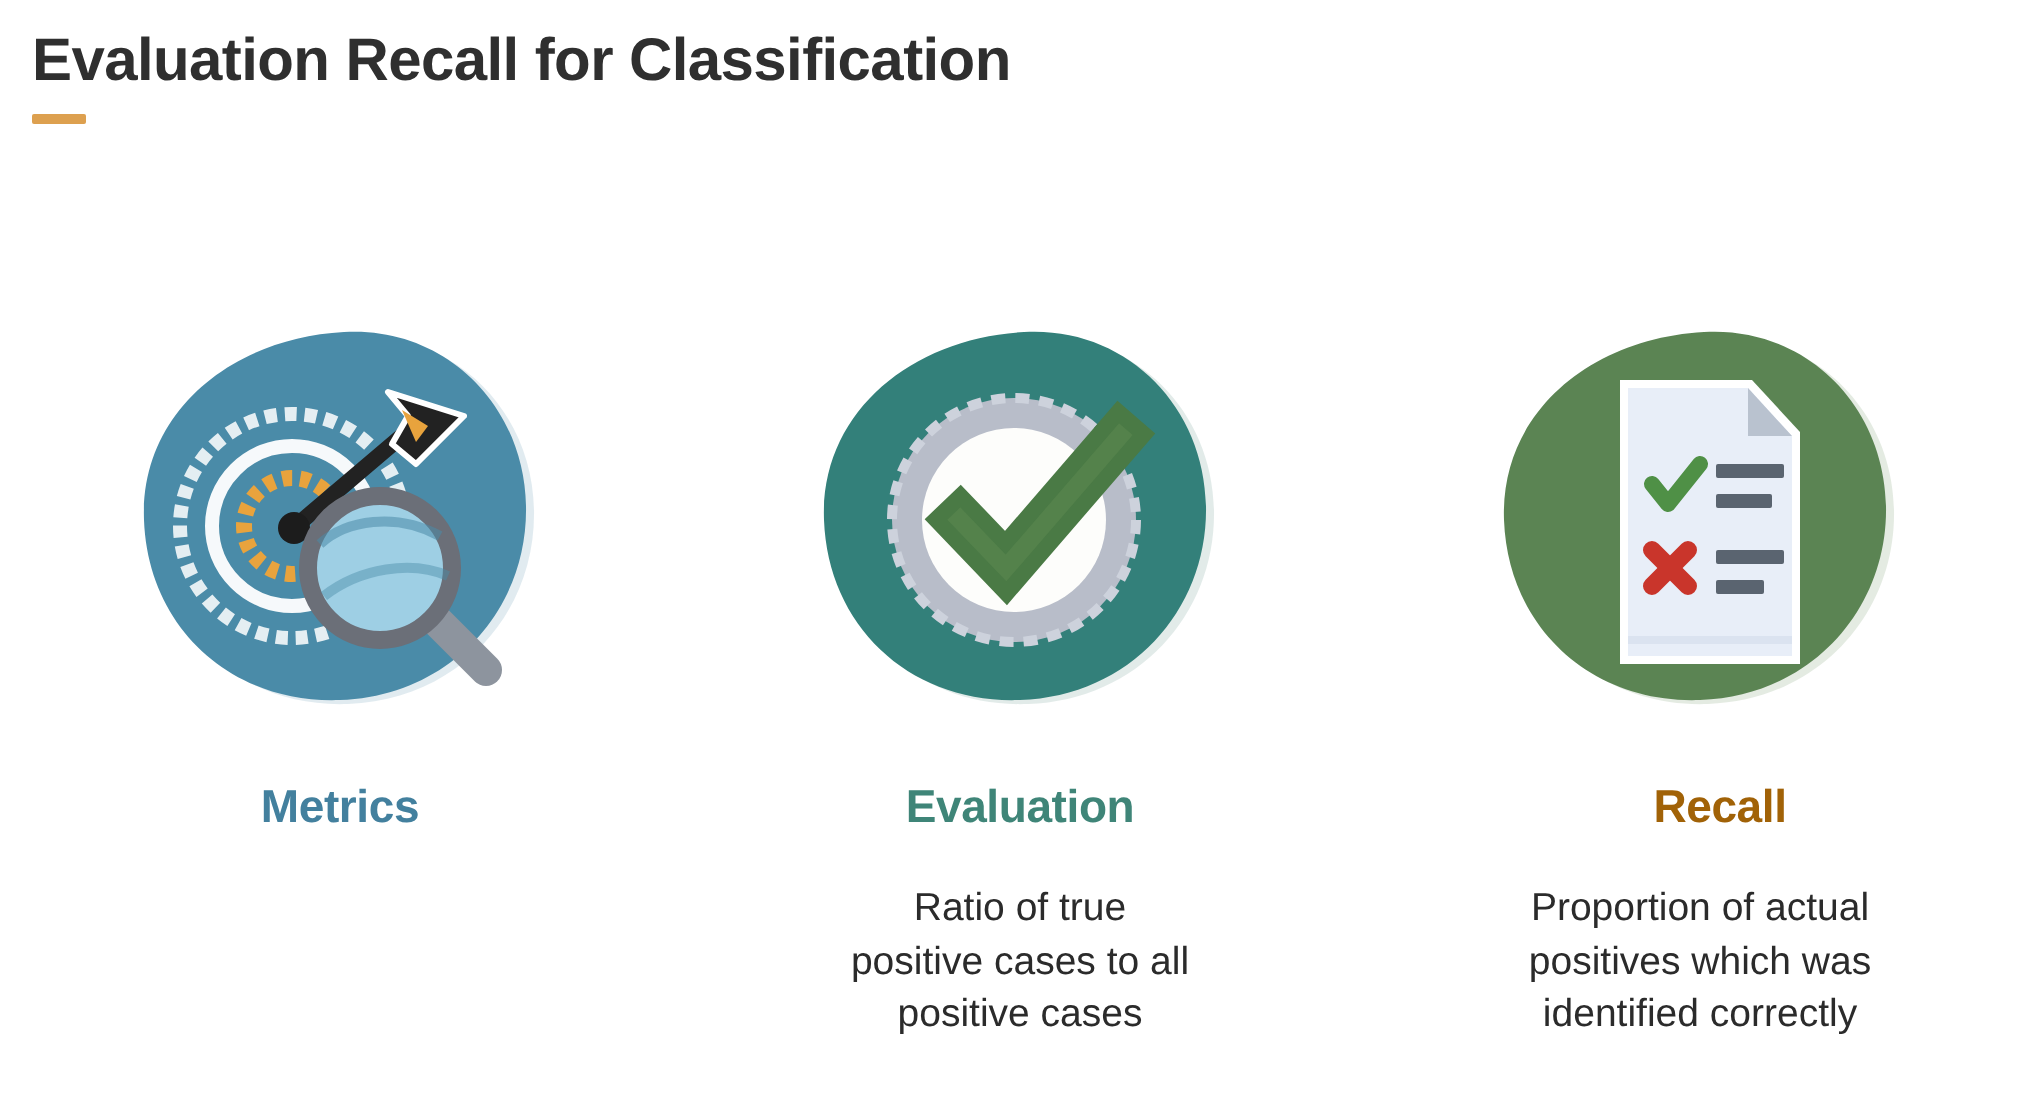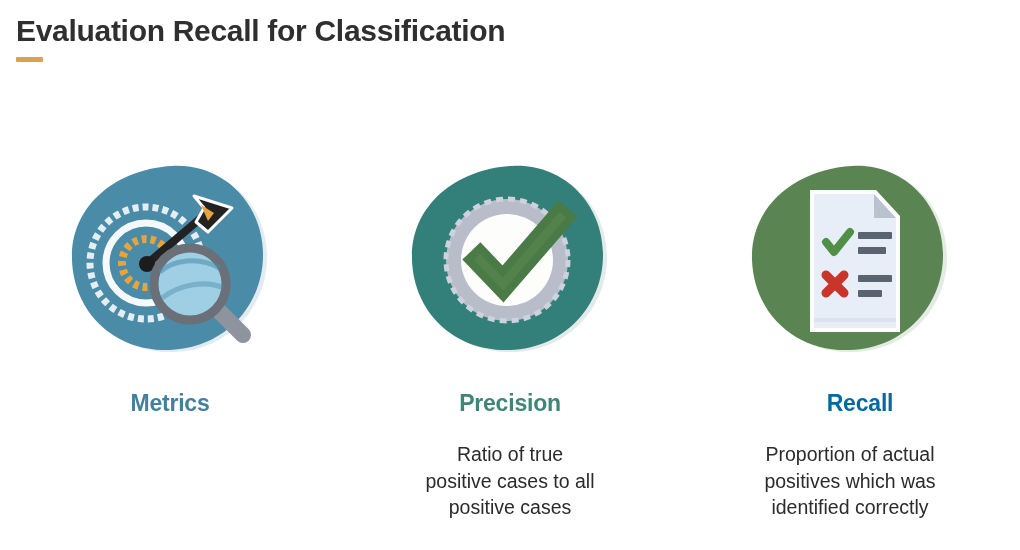--- a/index.html
+++ b/index.html
@@ -62,21 +62,21 @@
 
   .metric-name {
     margin-top: 32px;
     font-size: 23px;
     font-weight: bold;
     letter-spacing: -0.2px;
     line-height: 1;
   }
   .metric-name.accuracy  { color: #43809e; }
   .metric-name.precision { color: #3f8578; }
-  .metric-name.recall    { color: #0369a1; margin-left: 20px; }
+  .metric-name.recall    { color: #a16207; margin-left: 20px; }
 
   .metric-desc {
     margin-top: 26px;
     font-size: 19.5px;
     line-height: 1.36;
     color: #2b2b2b;
     text-align: center;
     width: 250px;
     white-space: pre-line;
   }
@@ -126,21 +126,21 @@
       <svg width="205" height="200" viewBox="0 0 205 200" xmlns="http://www.w3.org/2000/svg">
         <path d="M108 8 C158 6 198 44 199 95 C200 146 162 190 106 192 C52 194 10 156 8 102 C6 48 52 10 108 8 Z" fill="#cfdedb" opacity="0.6"></path>
         <path d="M104 6 C154 3 194 42 195 93 C196 144 158 188 102 190 C48 192 6 154 4 100 C2 46 48 9 104 6 Z" fill="#33807a"></path>
         <circle cx="99" cy="100" r="61" fill="#b8bdc9"></circle>
         <circle cx="99" cy="100" r="61" fill="none" stroke="#cdd2dc" stroke-width="5" stroke-dasharray="7 5"></circle>
         <circle cx="99" cy="100" r="46" fill="#fdfdfb"></circle>
         <path d="M72 100 L95 124 L152 58" fill="none" stroke="#4a7a45" stroke-width="25" stroke-linecap="square" stroke-linejoin="miter"></path>
         <path d="M72 100 L95 124 L152 58" fill="none" stroke="#5d8a52" stroke-width="9" stroke-linecap="square" stroke-linejoin="miter" opacity="0.5"></path>
       </svg>
     </div>
-    <div class="metric-name precision">Precision</div>
+    <div class="metric-name precision">Evaluation</div>
     <div class="metric-desc">Ratio of true
 positive cases to all
 positive cases</div>
   </div>
 
   <div class="col">
     <div class="icon-wrap">
       <svg width="205" height="200" viewBox="0 0 205 200" xmlns="http://www.w3.org/2000/svg">
         <path d="M108 8 C158 6 198 44 199 95 C200 146 162 190 106 192 C52 194 10 156 8 102 C6 48 52 10 108 8 Z" fill="#d2ddcf" opacity="0.6"></path>
         <path d="M104 6 C154 3 194 42 195 93 C196 144 158 188 102 190 C48 192 6 154 4 100 C2 46 48 9 104 6 Z" fill="#5b8453"></path>

